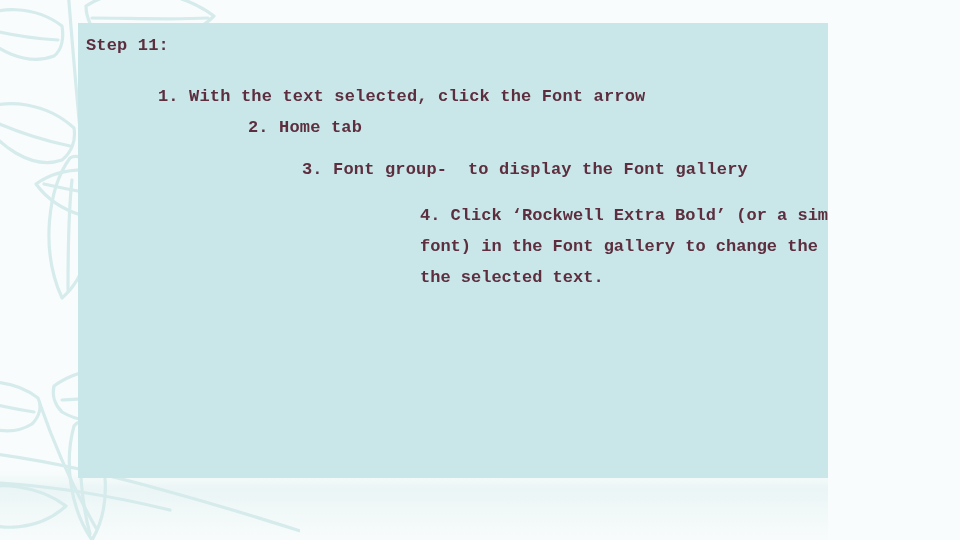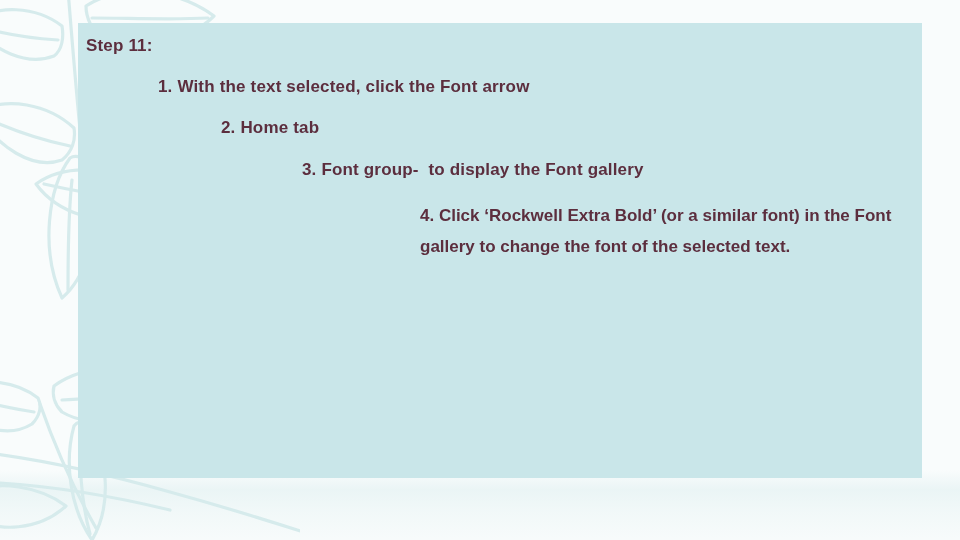--- a/index.html
+++ b/index.html
@@ -13,24 +13,25 @@
     overflow: hidden;
     background: #f9fcfc;
     font-family: "Liberation Sans", sans-serif;
     position: relative;
   }
 
   
   #slide {
     position: absolute;
     inset: 0;
-    width: 960px;
+    width: 828px;
     height: 540px;
     background: #f9fcfc;
     overflow: hidden;
+    font-family: Liberation Mono, monospace;
   }
 
   
   #decor {
     position: absolute;
     left: 0;
     top: 0;
     width: 300px;
     height: 540px;
     pointer-events: none;
@@ -79,22 +80,22 @@
   .para {
     position: absolute;
     color: #5c2e3e;
     font-weight: bold;
     font-size: 17px;
     line-height: 31px;
     white-space: pre-wrap;
   }
 
   #line-title { left: 86px;  top: 37px; }
-  #line-1     { left: 158px; top: 78px; }
-  #line-2     { left: 221px; top: 119px; text-align: right; }
+  #line-1     { left: 158px; top: 88px; }
+  #line-2     { left: 248px; top: 119px; text-align: right; }
   #line-3     { left: 302px; top: 161px; }
   #para-4     { left: 374px; top: 200px; width: 480px; margin-left: 46px; }
 </style>
 </head>
 <body>
 
 <div id="slide">
 
   <div id="decor">
     <svg viewBox="0 0 300 540" xmlns="http://www.w3.org/2000/svg" fill="none" stroke="#d6ebec" stroke-width="3.2" stroke-linecap="round" stroke-linejoin="round">

